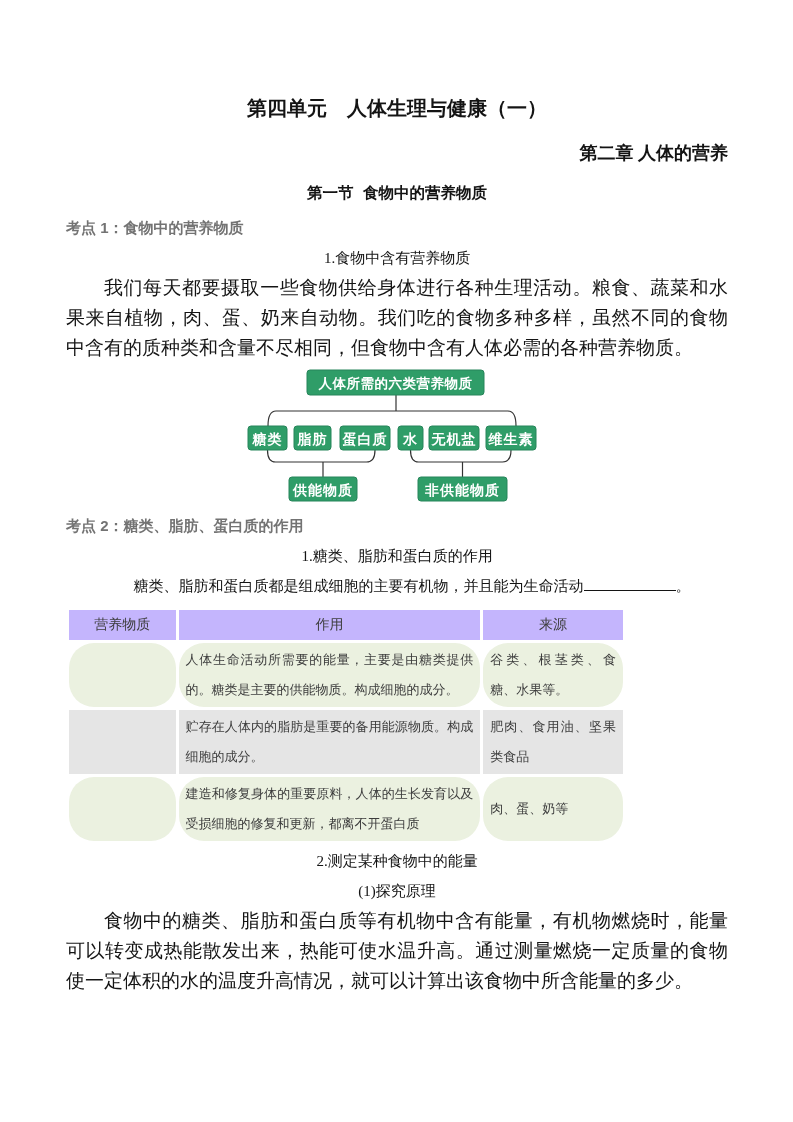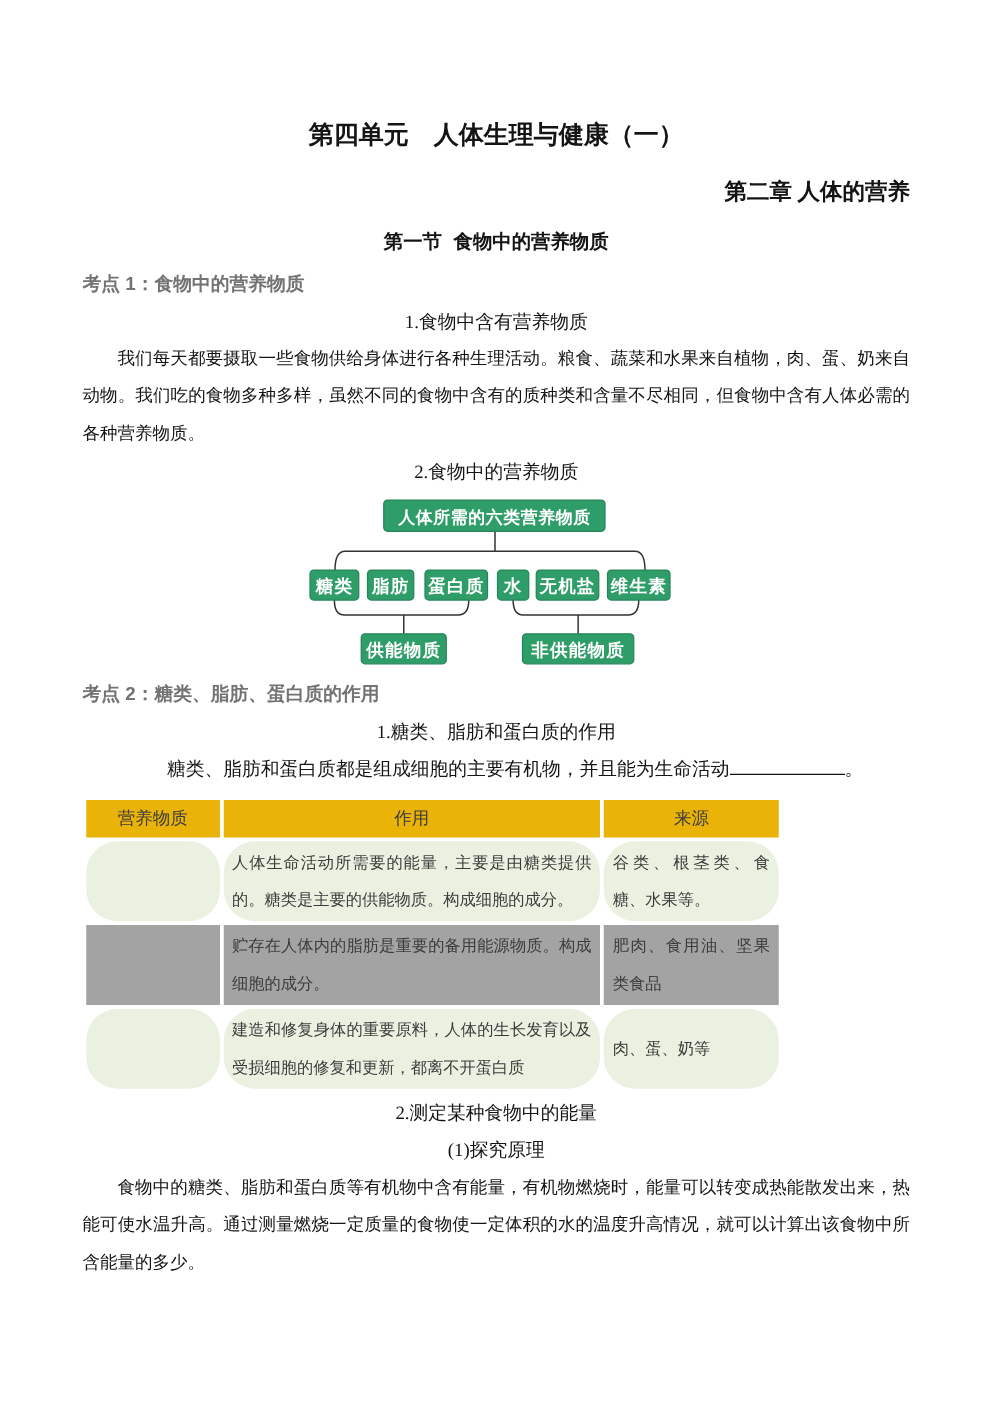--- a/index.html
+++ b/index.html
@@ -13,56 +13,55 @@
 
   .t1 { font-size:20px; font-weight:bold; text-align:center; line-height:25px; margin:0 0 20px 0; }
   .t2 { font-size:18px; font-weight:bold; text-align:right; line-height:24px; margin:0 0 18px 0; }
   .t3 { font-size:15.5px; font-weight:bold; text-align:center; line-height:22px; margin:0 0 12px 0;
         font-family:Liberation Mono, monospace; }
 
   .kd { color:#737373; font-size:15px; font-weight:bold; line-height:22px; margin:0 0 4px 0;
         font-family:"Liberation Sans","DejaVu Sans",sans-serif; }
 
   .line { font-size:15px; line-height:30px; margin:0;text-align:center; }
-  .para { font-size:14px; line-height:30px; margin:0; text-indent:2em;
+  .para { font-size:19px; line-height:30px; margin:0; text-indent:2em;
           text-align:justify; text-justify:inter-ideograph; }
 
   .blank { display:inline-block; width:92px; height:15px;
            border-bottom:1px solid #141414; vertical-align:baseline; }
 
   .diagram { display:block; margin:4px 0 10px 0; }
   .gbox  { fill:#2f9d68; stroke:#27855a; stroke-width:1; }
   .gtext { fill:#ffffff; font-weight:bold; font-size:14px; letter-spacing:1px;
            font-family:"Liberation Sans","DejaVu Sans",sans-serif; text-anchor:middle; }
   .gtext-sm { letter-spacing:0.5px; font-size:13.5px; }
   .cline { fill:none; stroke:#333333; stroke-width:1.2; }
 
   table.nut { width:560px; table-layout:fixed; border-collapse:separate; border-spacing:3px;
               margin:6px 0 2px 0; font-size:13px; color:#3c3c3c;
               font-family:"Liberation Serif","DejaVu Serif",serif; }
-  table.nut th { background:#eab308; font-weight:normal; font-size:14px; text-align:center;
+  table.nut th { background:#c4b5fd; font-weight:normal; font-size:14px; text-align:center;
                  vertical-align:middle; height:26px; padding:2px 4px; }
   table.nut td { padding:2px 7px; line-height:30px; vertical-align:middle; text-align:left;
                  text-align:justify; text-justify:inter-ideograph; }
-  tr.band td { background:#a3a3a3;margin-top:32px; }
+  tr.band td { background:#e5e5e5;margin-top:32px; }
   tr.light td { background:#ebf1e0;border-radius:25px; }
 </style>
 </head>
 <body>
 
 <div class="page">
 
   <h1 class="t1">第四单元　人体生理与健康（一）</h1>
   <h2 class="t2">第二章 人体的营养</h2>
   <h3 class="t3">第一节 食物中的营养物质</h3>
 
   <p class="kd">考点 1：食物中的营养物质</p>
   <p class="line">1.食物中含有营养物质</p>
   <p class="para">我们每天都要摄取一些食物供给身体进行各种生理活动。粮食、蔬菜和水果来自植物，肉、蛋、奶来自动物。我们吃的食物多种多样，虽然不同的食物中含有的质种类和含量不尽相同，但食物中含有人体必需的各种营养物质。</p>
-  <p class="line">2.食物中的营养物质</p>
 
   <svg class="diagram" viewBox="0 0 662 138" width="662" height="138">
 
     <path class="cline" d="M330,28 L330,44"></path>
     <path class="cline" d="M202,59 Q202,44 210,44 L442,44 Q450,44 450,59"></path>
     <path class="cline" d="M201.5,83 Q201.5,95 209.5,95 L300.5,95 Q309,95 309,83"></path>
     <path class="cline" d="M257,95 L257,110"></path>
     <path class="cline" d="M344.5,83 Q344.5,95 352.5,95 L436.5,95 Q445,95 445,83"></path>
     <path class="cline" d="M396.5,95 L396.5,110"></path>
 

